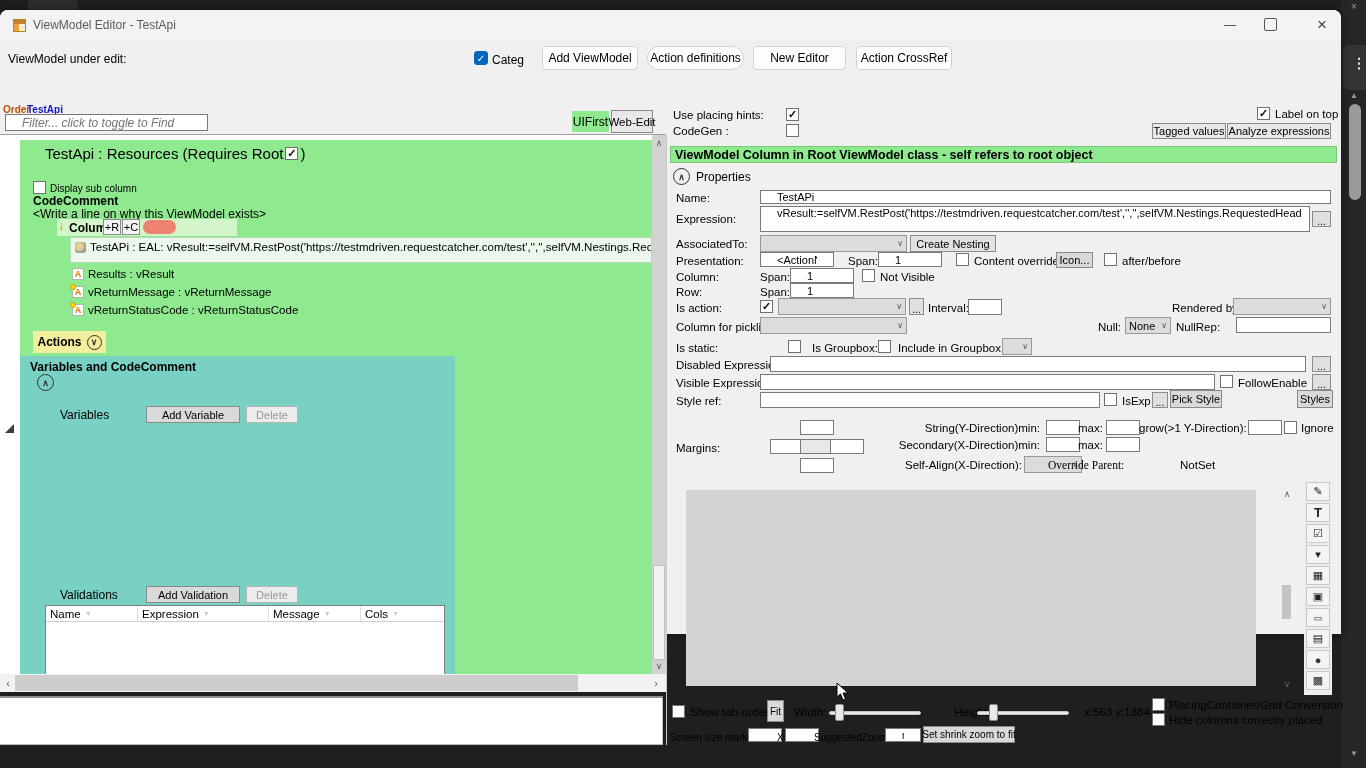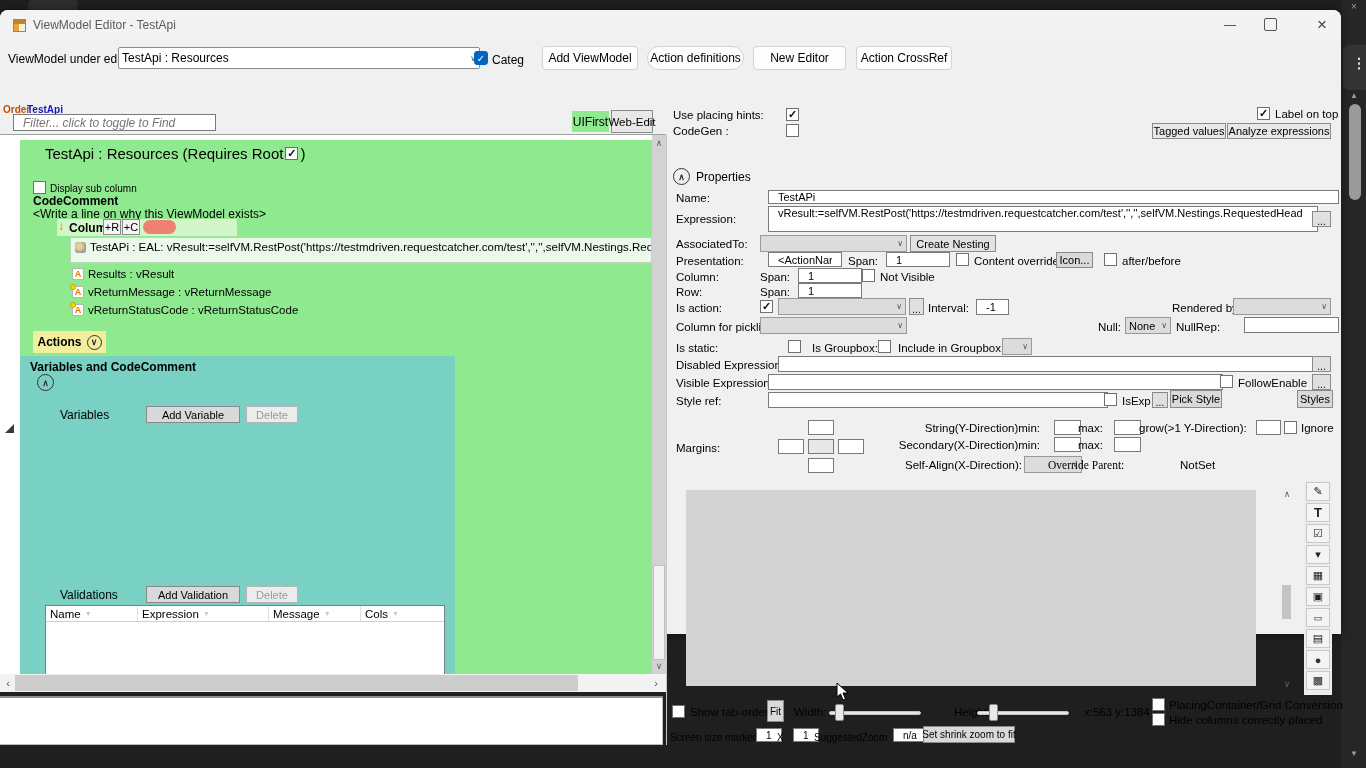--- a/index.html
+++ b/index.html
@@ -4,21 +4,21 @@
 <style>
   * { margin:0; padding:0; box-sizing:border-box; }
   html,body { width:1366px; height:768px; overflow:hidden; }
   body { font-family:"Liberation Sans", sans-serif; background:#1f1f1f; color:#000; }
   #app { position:relative; width:1366px; height:768px; }
   .abs { position:absolute; }
   .win { position:absolute; left:0; top:10px; width:1341px; height:624px; background:#f0f0f0; border-radius:8px 8px 0 0; box-shadow:0 0 8px rgba(0,0,0,.5); }
   .lbl { font-size:11.5px; white-space:nowrap; }
   .lbl12 { font-size:12px; white-space:nowrap; }
   .s10 { font-size:10px; white-space:nowrap; }
-  .tbx { background:#fff; border:1px solid #7a7a7a; font-size:11px; padding:0 9px; overflow:hidden; white-space:nowrap; line-height:13px;margin-left:8px; }
+  .tbx { background:#fff; border:1px solid #7a7a7a; font-size:11px; padding:0 16px; overflow:hidden; white-space:nowrap; line-height:13px; }
   input.tbx { font-family:"Liberation Sans",sans-serif; }
   .dd { background:#dcdcdc; border:1px solid #999; font-size:11px; padding:0 3px; overflow:hidden; white-space:nowrap; display:flex; align-items:center; }
   .dd .chev { margin-left:auto; font-size:8px; color:#555; }
   .ddw { background:#fff; border:1px solid #8a8a8a; }
   .btnw { background:#e2e2e2; border:1px solid #8a8a8a; font-size:11px; display:flex; align-items:center; justify-content:center; white-space:nowrap; cursor:default; }
   .btnw.dis { color:#9a9a9a; background:#ececec; border-color:#b5b5b5; }
   .btnr { background:#fdfdfd; border:1px solid #d2d2d2; border-radius:4px; font-size:12px; display:flex; align-items:center; justify-content:center; white-space:nowrap; }
   .cb { width:13px; height:13px; background:#fff; border:1px solid #707070; display:flex; align-items:center; justify-content:center; font-size:11px; font-weight:bold; line-height:1; color:#111; }
   .cb span { margin-top:-1px; }
   .cbblue { width:14px; height:14px; border-radius:3px; background:#0067c0; border:1px solid #0067c0; color:#fff; display:flex; align-items:center; justify-content:center; font-size:10px; }
@@ -63,24 +63,20 @@
       <div class="abs" style="left:13px;top:9px;width:13px;height:13px;border:1px solid #b8860b;background:linear-gradient(90deg,#e8a33d 50%,#f5f0e0 50%);">
         <div style="width:100%;height:4px;background:#c87f2f;"></div>
       </div>
       <div class="abs lbl12" style="left:33px;top:8px;color:#5a5a5a;">ViewModel Editor - TestApi</div>
       <div class="abs titlebar-ctrl" style="left:1210px;top:4px;width:40px;height:22px;font-size:12px;">—</div>
       <div class="abs" style="left:1264px;top:8px;width:13px;height:13px;border:1px solid #555;border-radius:2px;"></div>
       <div class="abs titlebar-ctrl" style="left:1302px;top:2px;width:40px;height:26px;font-size:17px;">×</div>
     </div>
 
     <div class="abs lbl12" style="left:8px;top:42px;">ViewModel under edit:</div>
-    <div class="abs ddw dd" style="left:118px;top:37px;width:362px;height:22px;border-radius:2px;">
-      <span class="lbl12">TestApi : Resources</span>
-      <span class="chev">∨</span>
-    </div>
     <div class="abs cbblue" style="left:474px;top:41px;">
         <span>✓</span>
       </div>
     <div class="abs lbl12" style="left:492px;top:43px;">Categ</div>
     <div class="abs btnr" style="left:542px;top:36px;width:96px;height:24px;">Add ViewModel</div>
     <div class="abs btnr" style="left:647px;top:36px;width:97px;height:24px;border-radius:12px;">Action definitions</div>
     <div class="abs btnr" style="left:753px;top:36px;width:93px;height:24px;">New Editor</div>
     <div class="abs btnr" style="left:856px;top:36px;width:96px;height:24px;">Action CrossRef</div>
 
     <div class="abs s10" style="left:3px;top:94px;color:#c05000;font-weight:bold;">Order</div>
@@ -206,20 +202,23 @@
     <div class="abs lbl" style="left:673px;top:115px;">CodeGen :</div>
     <div class="abs cb" style="left:786px;top:114px;"></div>
 
     <div class="abs cb" style="left:1257px;top:97px;">
         <span>✓</span>
       </div>
     <div class="abs lbl" style="left:1275px;top:98px;">Label on top</div>
     <div class="abs btnw" style="left:1152px;top:113px;width:74px;height:16px;background:#e8e8e8;">Tagged values</div>
     <div class="abs btnw" style="left:1227px;top:113px;width:104px;height:16px;background:#e8e8e8;">Analyze expressions</div>
 
+    <div class="abs greenpanel" style="left:670px;top:136px;width:667px;height:17px;border:1px solid #79c879;display:flex;align-items:center;padding-left:4px;">
+      <span style="font-size:12.5px;font-weight:bold;white-space:nowrap;">ViewModel Column in Root ViewModel class - self refers to root object</span>
+    </div>
 
     <div class="abs circbtn" style="left:673px;top:158px;width:17px;height:17px;">∧</div>
     <div class="abs lbl12" style="left:696px;top:160px;">Properties</div>
 
     <div class="abs lbl" style="left:676px;top:182px;">Name:</div>
     <input class="abs tbx" style="left: 760px; top: 180px; width: 571px; height: 14px;" value="TestAPi">
 
     <div class="abs lbl" style="left:676px;top:203px;">Expression:</div>
     <div class="abs tbx" style="left:760px;top:196px;width:550px;height:26px;">vResult:=selfVM.RestPost('https://testmdriven.requestcatcher.com/test','','',selfVM.Nestings.RequestedHead</div>
     <div class="abs ellipsisbtn" style="left:1312px;top:201px;width:19px;height:16px;">...</div>

